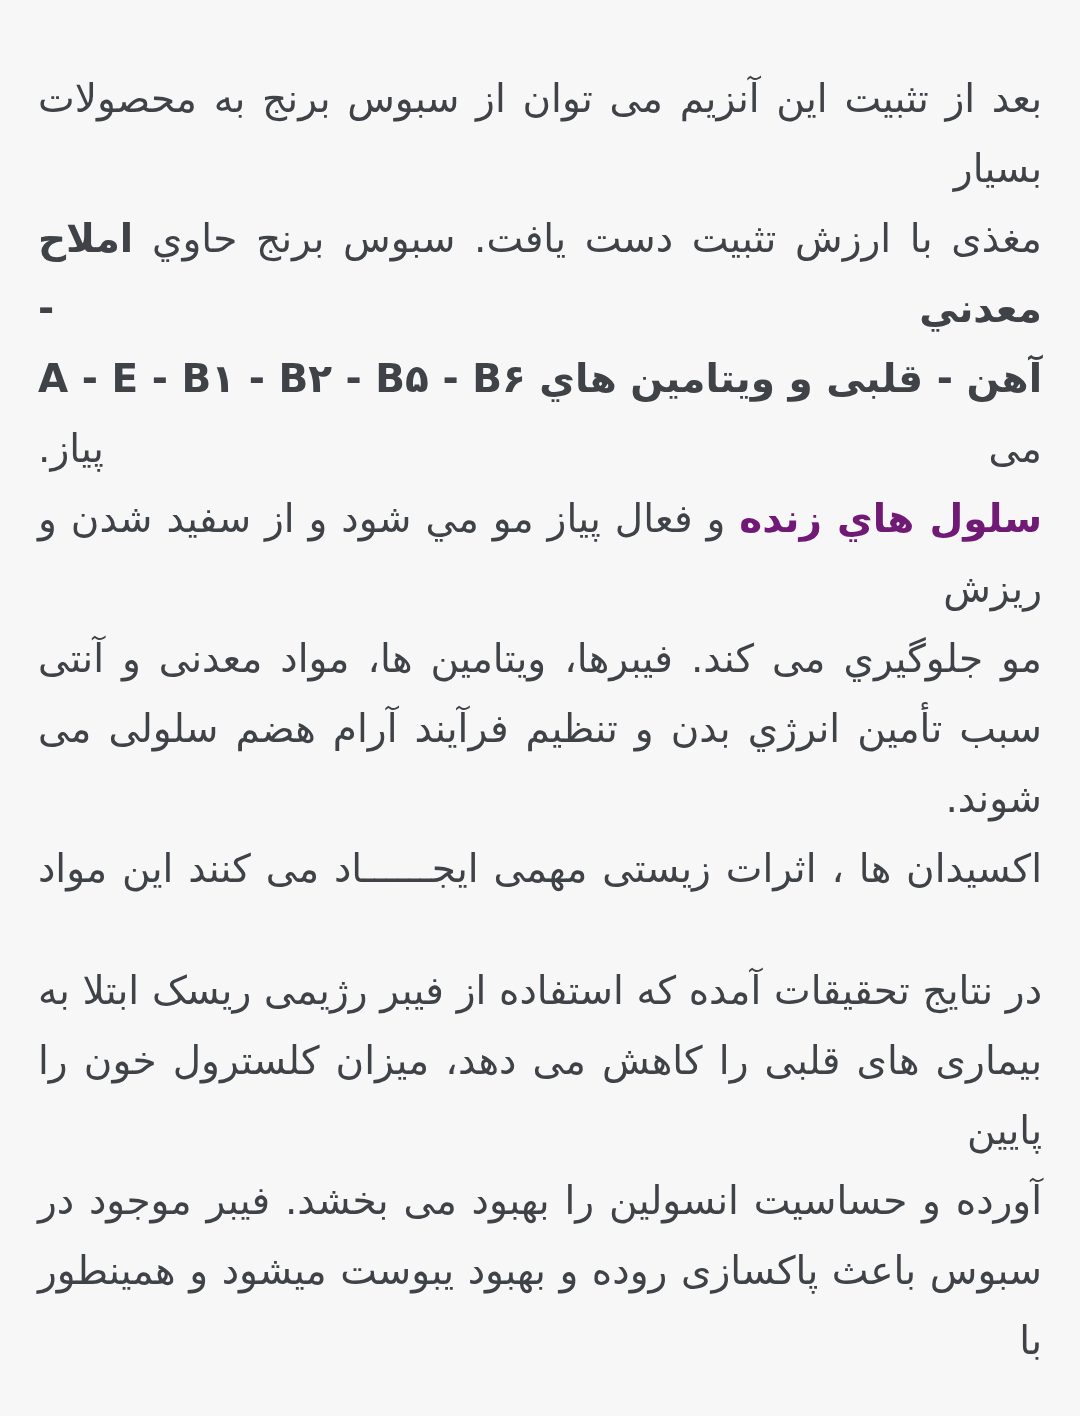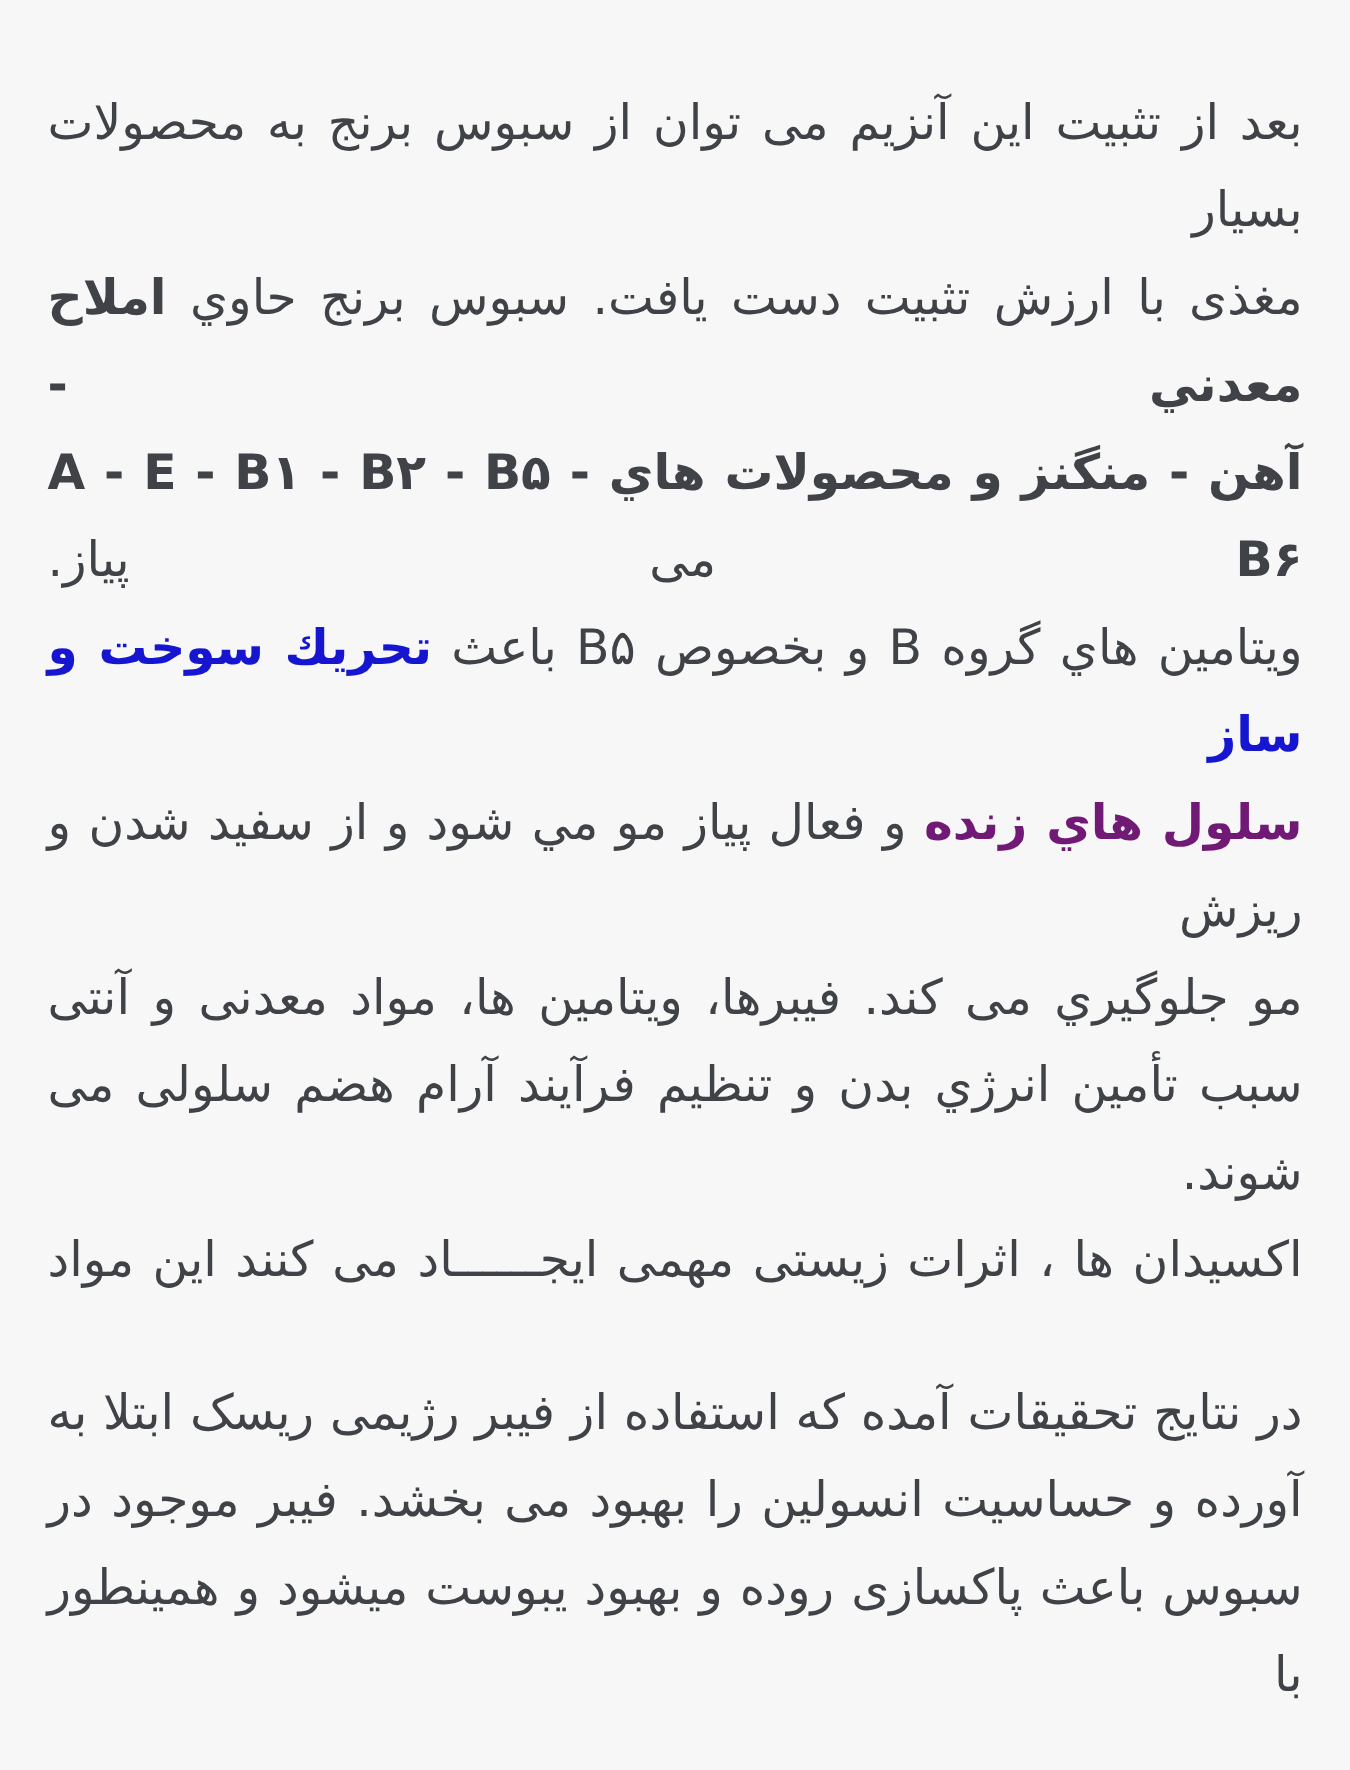--- a/index.html
+++ b/index.html
@@ -37,25 +37,25 @@
   .seg-lb { font-weight: 700; direction: ltr; unicode-bidi: isolate; }
   .seg-bb { font-weight: 700; }
 </style>
 </head>
 <body style="background: rgb(247, 247, 248);">
 
 <div class="article" style="color: rgb(63, 66, 70);">
     <div class="paragraph">
       <div class="line"><span class="seg-n">بعد از تثبیت این آنزیم می توان از سبوس برنج به محصولات بسیار</span></div>
       <div class="line"><span class="seg-n">مغذی با ارزش تثبیت دست یافت. سبوس برنج حاوي </span><span class="seg-b">املاح معدني -</span></div>
-      <div class="line"><span class="seg-b">آهن - منگنز و محصولات هاي </span><span class="seg-lb" dir="ltr">A - E - B۱ - B۲ - B۵ - B۶</span><span class="seg-n"> می پیاز.</span></div>
-      <div class="line"><span class="seg-n">ویتامین هاي گروه </span><span class="seg-l" dir="ltr">B</span><span class="seg-n"> و بخصوص </span><span class="seg-l" dir="ltr">B۵</span><span class="seg-n"> باعث </span><span class="seg-bb" style="color: rgb(22, 22, 208);">تحريك سوخت و ساز</span></div>
+      <div class="line"><span class="seg-b">آهن - قلبی و ویتامین هاي </span><span class="seg-lb" dir="ltr">A - E - B۱ - B۲ - B۵ - B۶</span><span class="seg-n"> می پیاز.</span></div>
       <div class="line"><span class="seg-bb" style="color: #701a75;">سلول هاي زنده</span><span class="seg-n"> و فعال پیاز مو مي شود و از سفید شدن و ریزش</span></div>
       <div class="line"><span class="seg-n">مو جلوگیري می کند. فیبرها، ویتامین ها، مواد معدنی و آنتی</span></div>
       <div class="line last"><span class="seg-n">سبب تأمین انرژي بدن و تنظیم فرآیند آرام هضم سلولی می شوند.</span></div>
       <div class="line"><span class="seg-n">اکسیدان ها ، اثرات زیستی مهمی ایجــــــاد می کنند این مواد</span></div>
     </div>
     <div class="paragraph">
       <div class="line"><span class="seg-n">در نتایج تحقیقات آمده که استفاده از فیبر رژیمی ریسک ابتلا به</span></div>
+      <div class="line"><span class="seg-n">بیماری های قلبی را کاهش می دهد، میزان کلسترول خون را پایین</span></div>
       <div class="line"><span class="seg-n">آورده و حساسیت انسولین را بهبود می بخشد. فیبر موجود در</span></div>
       <div class="line"><span class="seg-n">سبوس باعث پاکسازی روده و بهبود یبوست میشود و همینطور با</span></div>
     </div>
   </div>
 
 </body></html>

